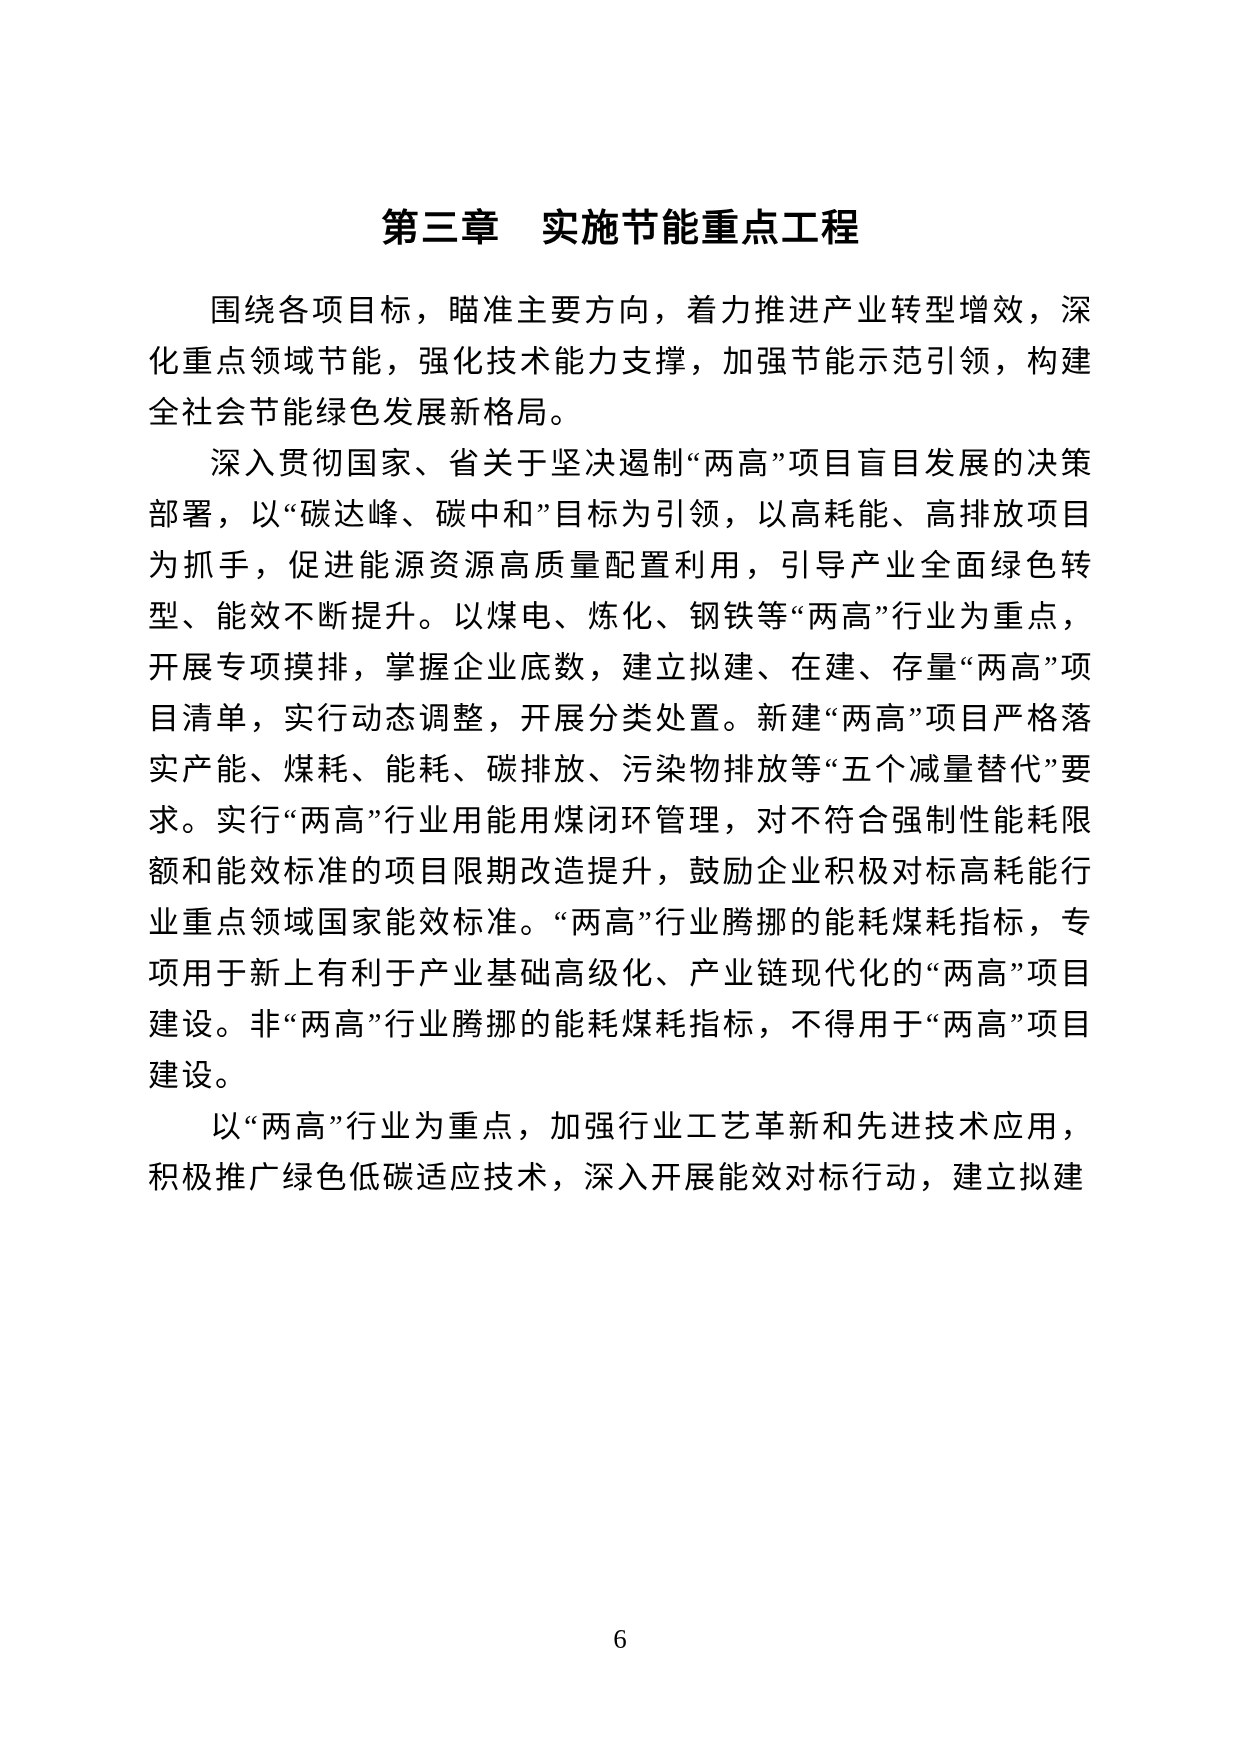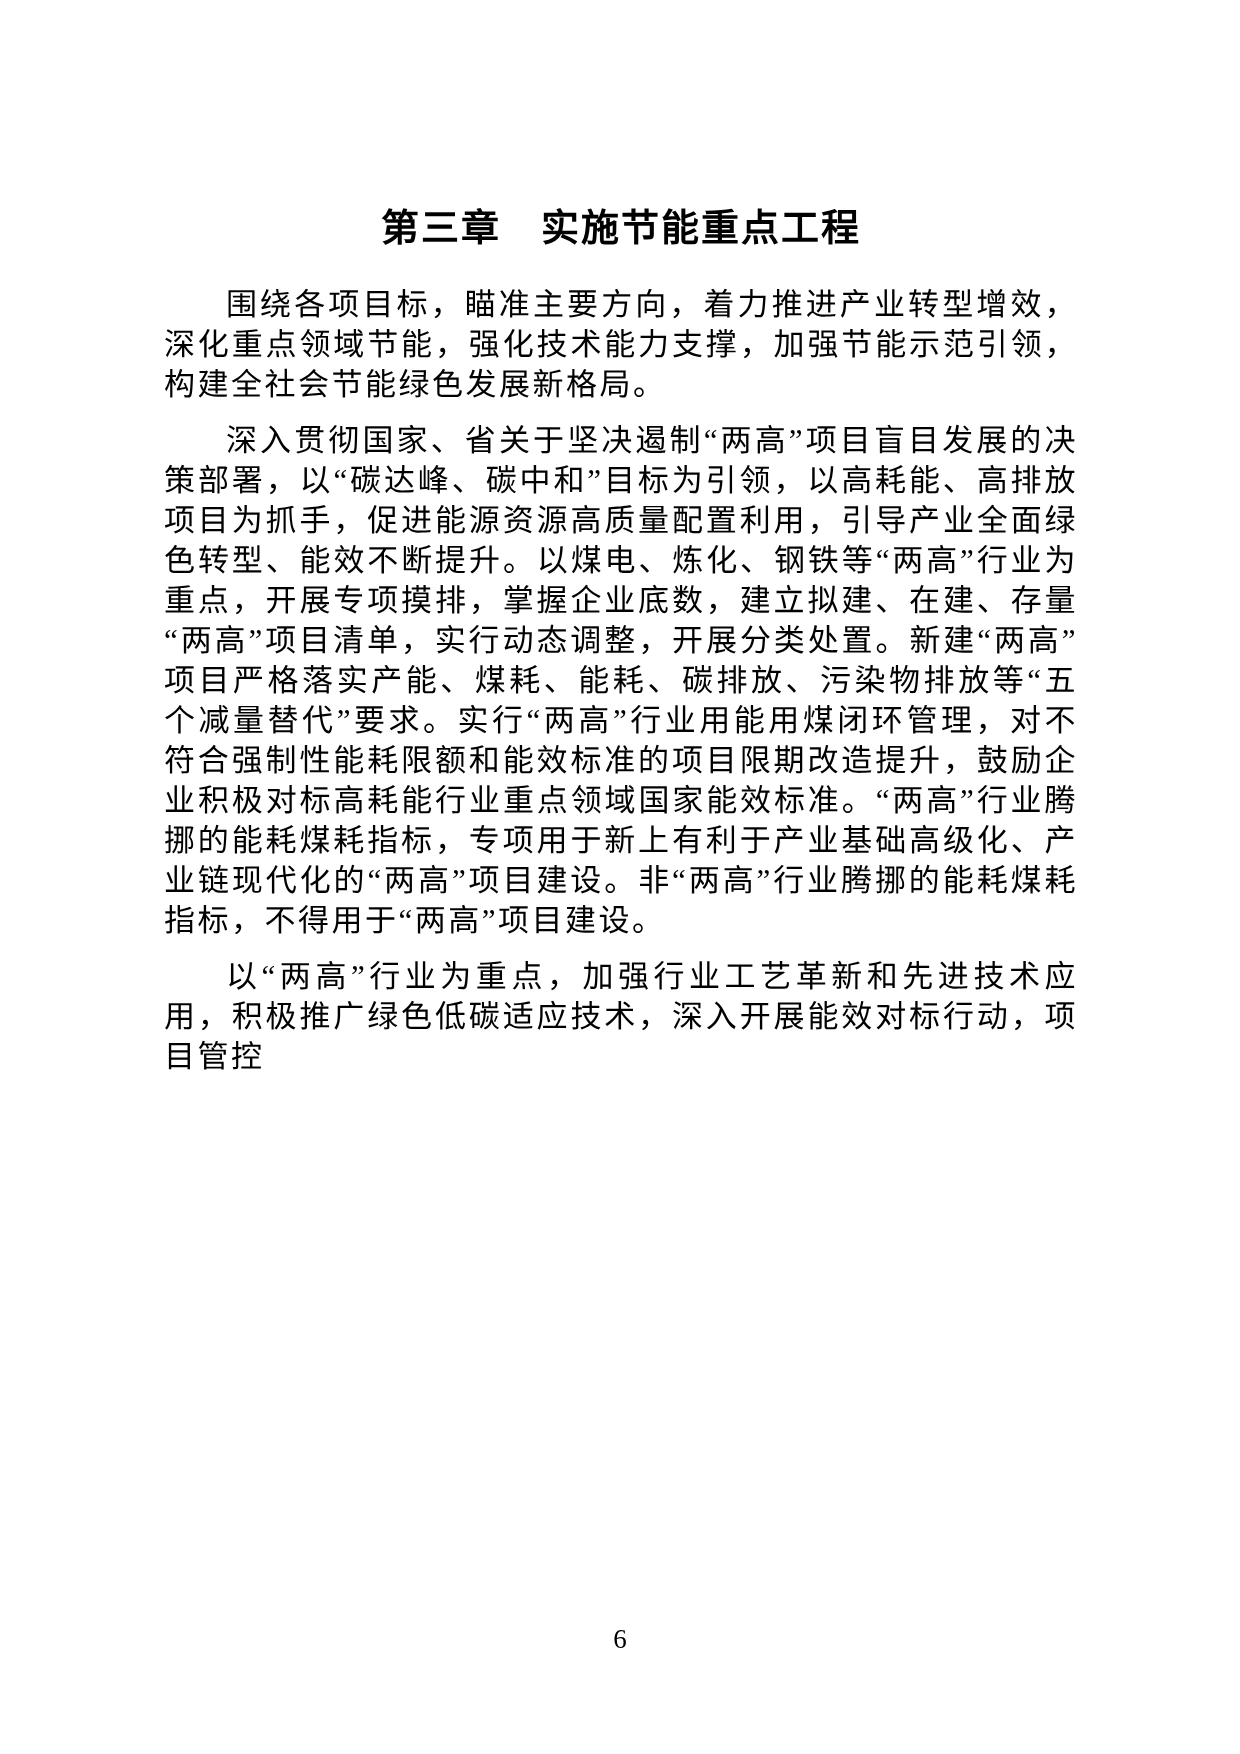--- a/index.html
+++ b/index.html
@@ -26,25 +26,25 @@
     text-align: center;
     font-family: "Liberation Sans", "DejaVu Sans", sans-serif;
     font-weight: bold;
     font-size: 38px;
     line-height: 50px;
     letter-spacing: 2px;
     margin: 0 0 32px 0;
   }
   .para {
     font-size: 31px;
-    line-height: 40px;
+    line-height: 51px;
     letter-spacing: 2.5px;
     text-align: justify;
     text-indent: 2em;
-    margin: 16px;
+    margin: 0;
     word-break: break-all;
   }
   .heading-1 {
     font-family: "Liberation Sans", "DejaVu Sans", sans-serif;
     font-weight: bold;
     font-size: 31px;
     line-height: 57px;
     letter-spacing: 2.5px;
     text-indent: 2em;
     margin: 0;
@@ -74,17 +74,17 @@
   <div class="content">
     <h1 class="chapter-title">第三章　实施节能重点工程</h1>
 
     <p class="para">围绕各项目标，瞄准主要方向，着力推进产业转型增效，深化重点领域节能，强化技术能力支撑，加强节能示范引领，构建全社会节能绿色发展新格局。</p>
 
 
 
     <p class="para">深入贯彻国家、省关于坚决遏制“两高”项目盲目发展的决策部署，以“碳达峰、碳中和”目标为引领，以高耗能、高排放项目为抓手，促进能源资源高质量配置利用，引导产业全面绿色转型、能效不断提升。以煤电、炼化、钢铁等“两高”行业为重点，开展专项摸排，掌握企业底数，建立拟建、在建、存量“两高”项目清单，实行动态调整，开展分类处置。新建“两高”项目严格落实产能、煤耗、能耗、碳排放、污染物排放等“五个减量替代”要求。实行“两高”行业用能用煤闭环管理，对不符合强制性能耗限额和能效标准的项目限期改造提升，鼓励企业积极对标高耗能行业重点领域国家能效标准。“两高”行业腾挪的能耗煤耗指标，专项用于新上有利于产业基础高级化、产业链现代化的“两高”项目建设。非“两高”行业腾挪的能耗煤耗指标，不得用于“两高”项目建设。</p>
 
 
-    <p class="para">以“两高”行业为重点，加强行业工艺革新和先进技术应用，积极推广绿色低碳适应技术，深入开展能效对标行动，项目管控</p>
+    <p class="para">以“两高”行业为重点，加强行业工艺革新和先进技术应用，积极推广绿色低碳适应技术，深入开展能效对标行动，建立拟建</p>
   </div>
 
   <div class="page-number">6</div>
 </div>
 
 </body></html>

